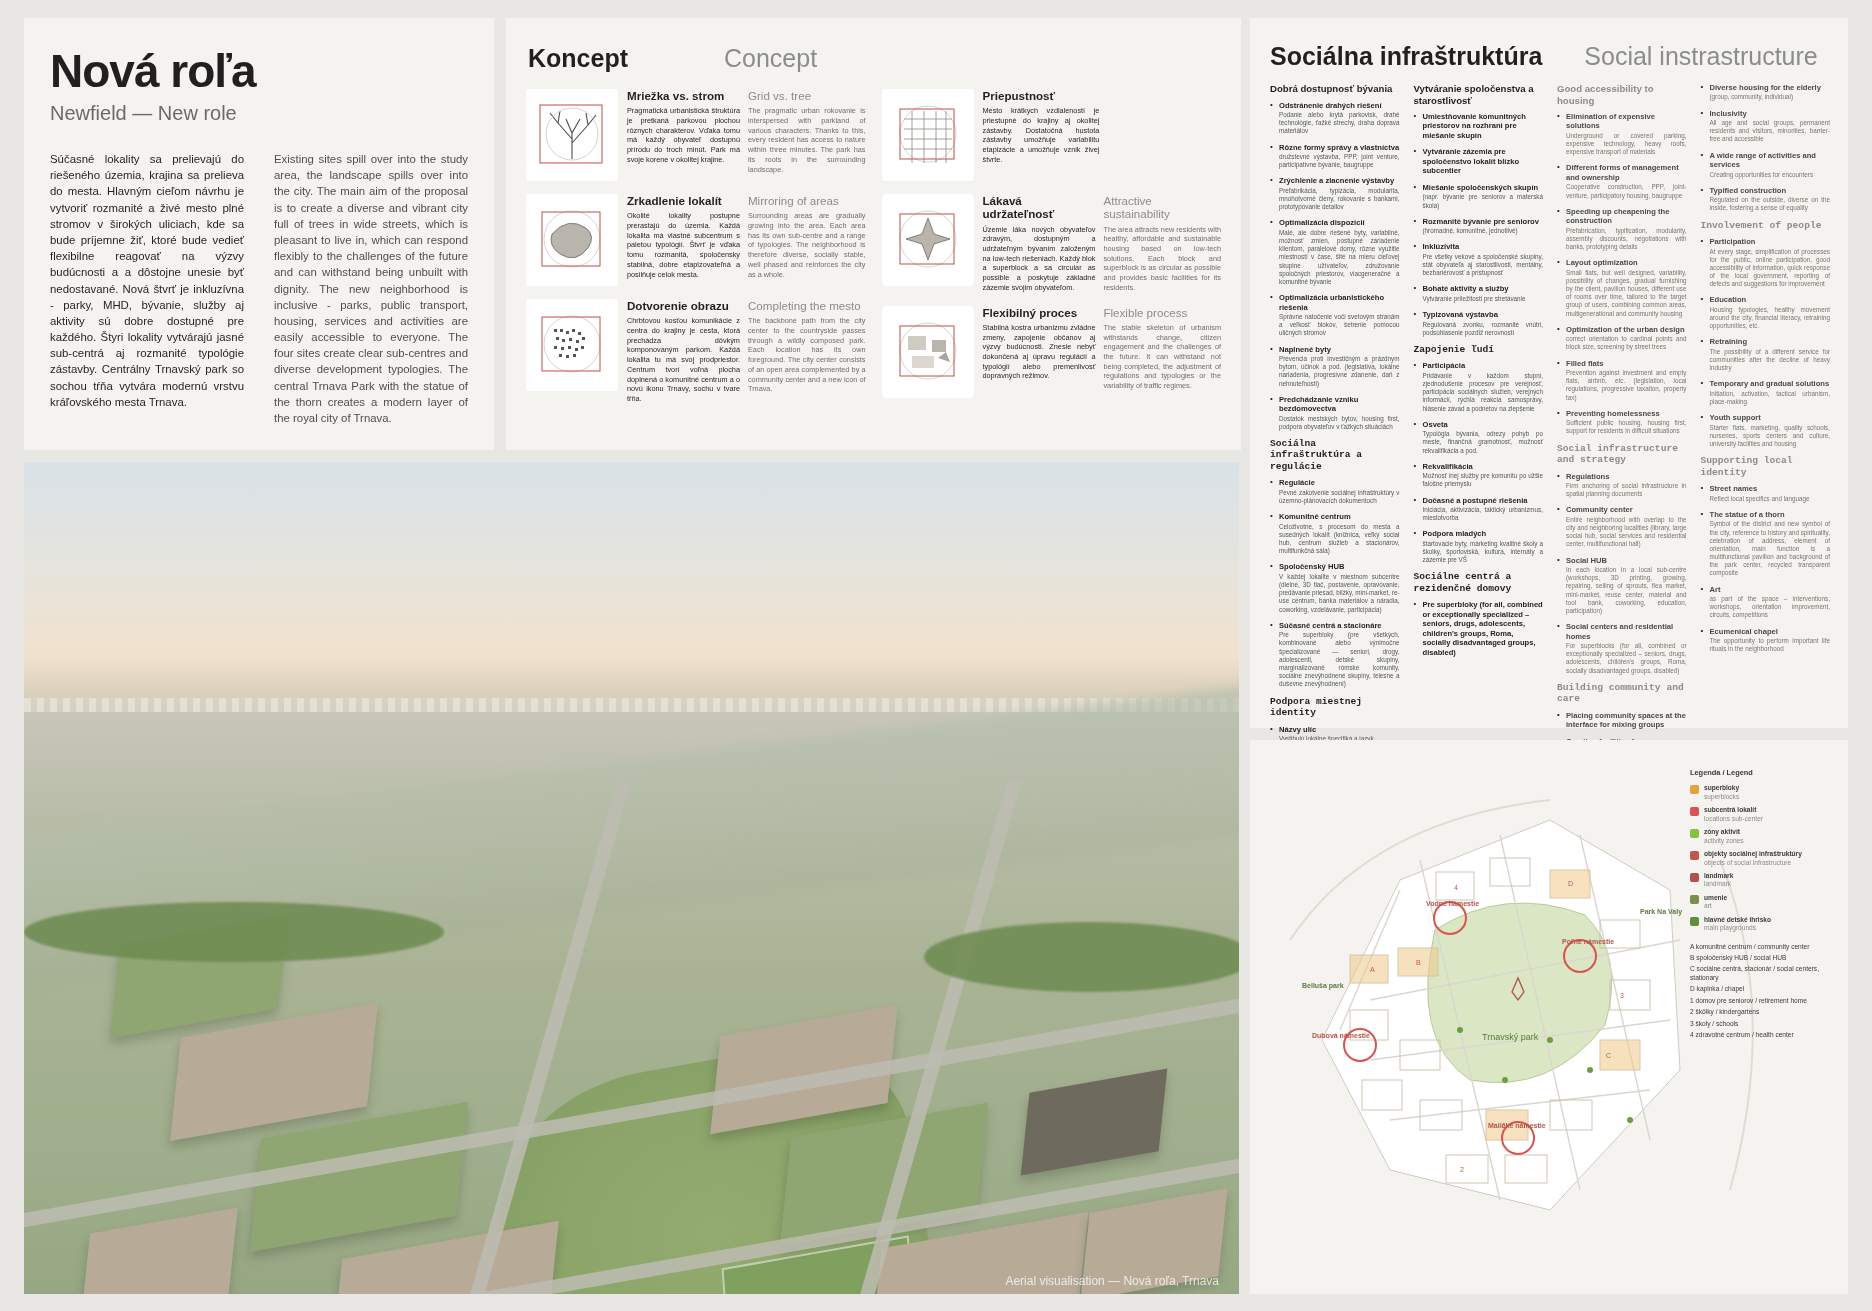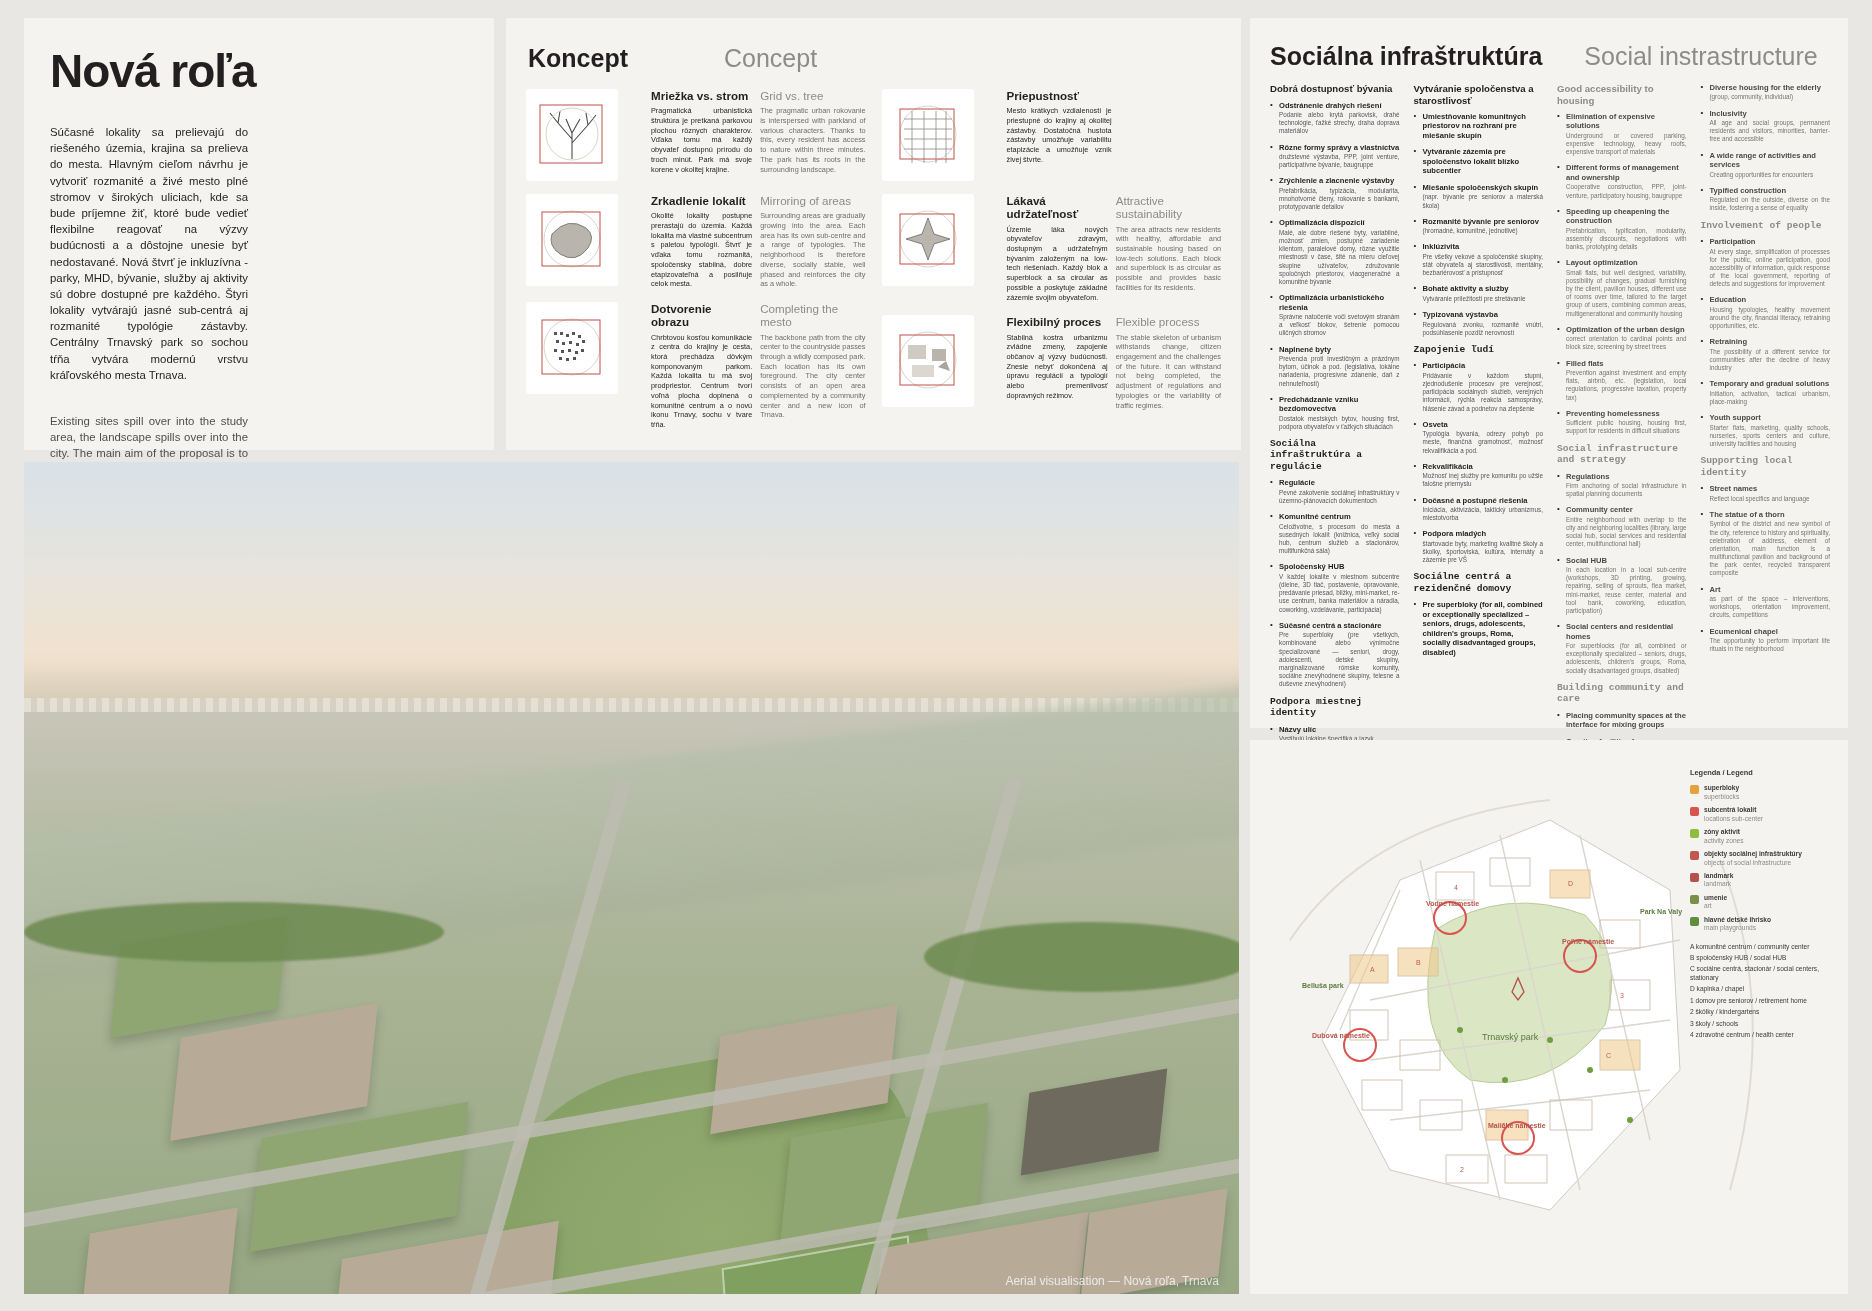--- a/index.html
+++ b/index.html
@@ -16,35 +16,35 @@
   .panel{position:absolute;background:#f4f3f0;}
   #p-title{left:24px;top:18px;width:470px;height:432px;}
   #p-concept{left:506px;top:18px;width:735px;height:432px;}
   #p-social{left:1250px;top:18px;width:598px;height:710px;}
   #p-render{left:24px;top:462px;width:1215px;height:832px;background:#cfcdc8;overflow:hidden;}
   #p-map{left:1250px;top:740px;width:598px;height:554px;background:#f4f3f0;overflow:hidden;}
 
   
   .title-main{font-size:46px;font-weight:700;letter-spacing:-1px;margin:0;padding:26px 0 0 26px;}
   .title-sub{font-size:20px;color:#6a6a68;font-weight:400;margin:4px 0 0 0;padding-left:26px;}
-  .title-cols{display:flex;gap:30px;padding:26px 26px 0 26px;flex-direction:column;}
+  .title-cols{display:flex;gap:30px;padding:26px 26px 0 26px;}
   .title-cols p{margin:0;font-size:11.4px;line-height:1.42;text-align:justify;}
   .title-cols .col{width:calc(50% - 11px);}
   .title-cols .col.en p{color:#4f4f4d;}
 
   
   .c-head{display:flex;padding:26px 0 0 22px;}
   .c-head h2{margin:0;font-size:25px;font-weight:700;}
   .c-head h2.en{color:#8c8c89;font-weight:400;margin-left:96px;}
   .c-grid{display:flex;padding:16px 20px 0 20px;gap:16px;}
   .c-col{width:50%;}
   .c-item{display:flex;gap:9px;margin-bottom:13px;}
   .c-thumb{width:92px;height:92px;flex:none;border-radius:3px;background:#ffffff;position:relative;overflow:hidden;}
   .c-thumb svg{position:absolute;left:0;top:0;}
-  .c-txt{display:flex;gap:8px;flex:1;margin-left:24px;}
+  .c-txt{display:flex;gap:8px;flex:1;}
   .c-txt .sk{width:49%;}
   .c-txt .en{width:51%;}
   .c-txt h4{margin:0 0 4px 0;font-size:11.6px;font-weight:700;line-height:1.15;}
   .c-txt h4.en-h{color:#8c8c89;font-weight:400;}
   .c-txt p{margin:0;font-size:7.3px;line-height:1.33;text-align:justify;}
   .c-txt .en p{color:#6e6e6c;}
 
   
   .s-head{display:flex;padding:24px 0 0 20px;}
   .s-head h2{margin:0;font-size:25px;font-weight:700;}
@@ -103,20 +103,21 @@
   
   [data-interactable]{box-sizing:border-box;}
 </style>
 </head>
 <body>
 
 <div class="board" data-interactable="false">
 
   <section class="panel" id="p-title" data-interactable="false">
     <h1 class="title-main" data-interactable="false">Nová roľa</h1>
+    <div class="title-sub" data-interactable="false">Newfield — New role</div>
     <div class="title-cols" data-interactable="false">
       <div class="col sk" data-interactable="false">
         <p data-interactable="false">Súčasné lokality sa prelievajú do riešeného územia, krajina sa prelieva do mesta. Hlavným cieľom návrhu je vytvoriť rozmanité a živé mesto plné stromov v širokých uliciach, kde sa bude príjemne žiť, ktoré bude vedieť flexibilne reagovať na výzvy budúcnosti a a dôstojne unesie byť nedostavané. Nová štvrť je inkluzívna - parky, MHD, bývanie, služby aj aktivity sú dobre dostupné pre každého. Štyri lokality vytvárajú jasné sub-centrá aj rozmanité typológie zástavby. Centrálny Trnavský park so sochou tŕňa vytvára modernú vrstvu kráľovského mesta Trnava.</p>
       </div>
       <div class="col en" data-interactable="false">
         <p data-interactable="false">Existing sites spill over into the study area, the landscape spills over into the city. The main aim of the proposal is to create a diverse and vibrant city full of trees in wide streets, which is pleasant to live in, which can respond flexibly to the challenges of the future and can withstand being unbuilt with dignity. The new neighborhood is inclusive - parks, public transport, housing, services and activities are easily accessible to everyone. The four sites create clear sub-centres and diverse development typologies. The central Trnava Park with the statue of the thorn creates a modern layer of the royal city of Trnava.</p>
       </div>
     </div>
   </section>
 

